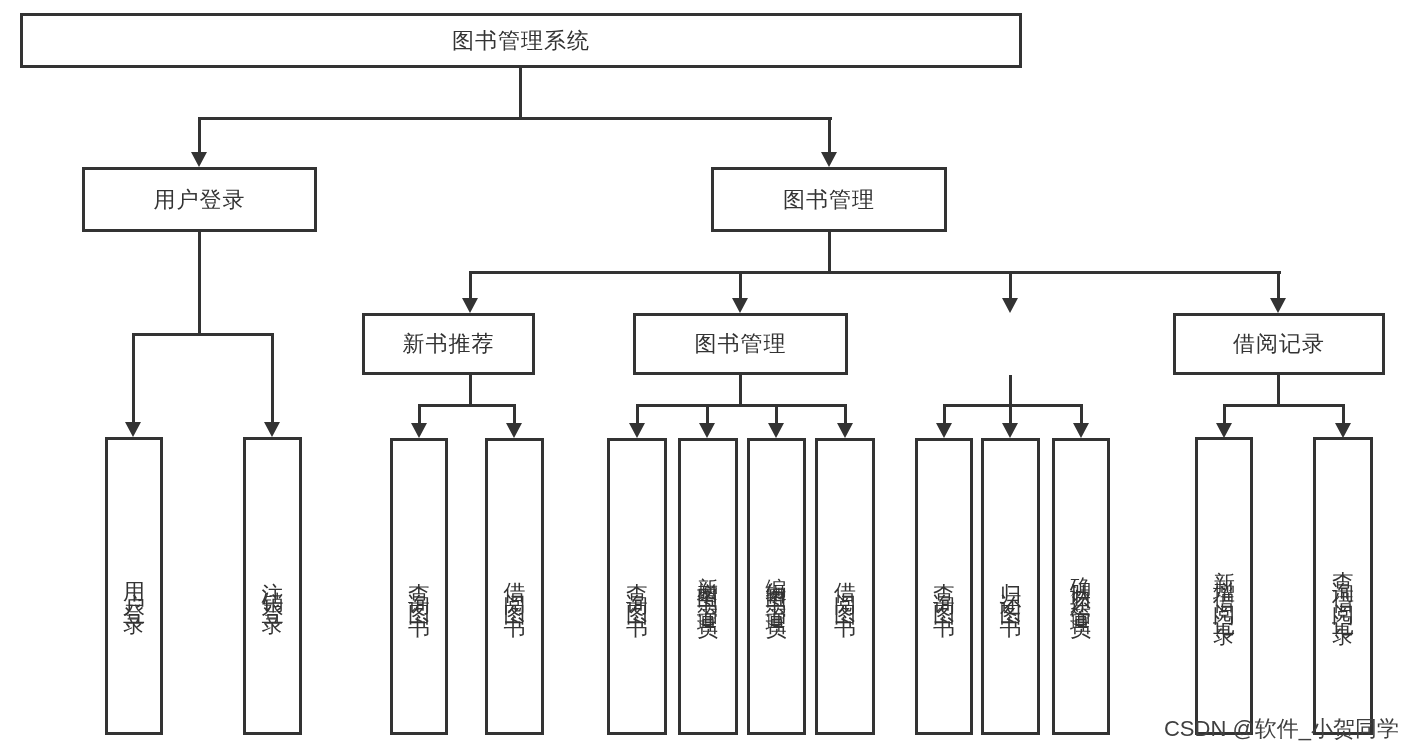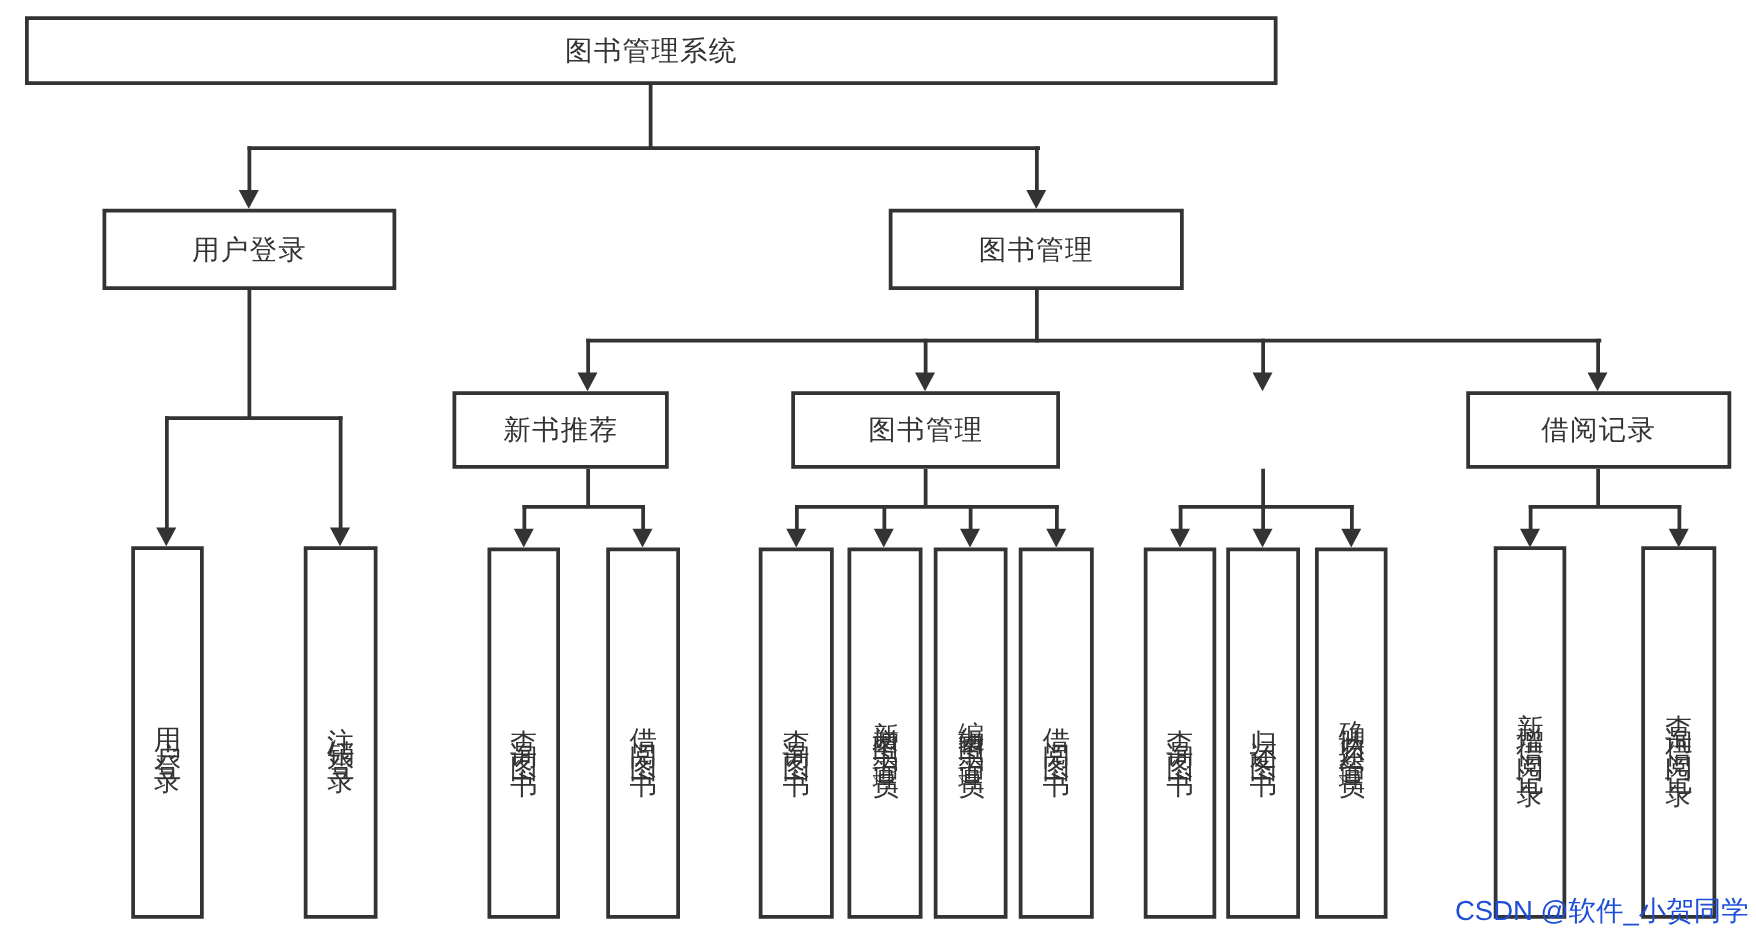--- a/index.html
+++ b/index.html
@@ -53,21 +53,21 @@
     border-left: 8px solid transparent;
     border-right: 8px solid transparent;
     border-top: 15px solid #333333;
     z-index: 1;
   }
   .watermark {
     position: absolute;
     right: 6px;
     top: 714px;
     font-size: 22px;
-    color: #1d4ed8;
+    color: #404040;
     z-index: 5;
     white-space: nowrap;
   }
 </style>
 </head>
 <body>
 
 <div class="canvas">
 
   <div class="hbox" style="left:20px; top:13px; width:1002px; height:55px;">

